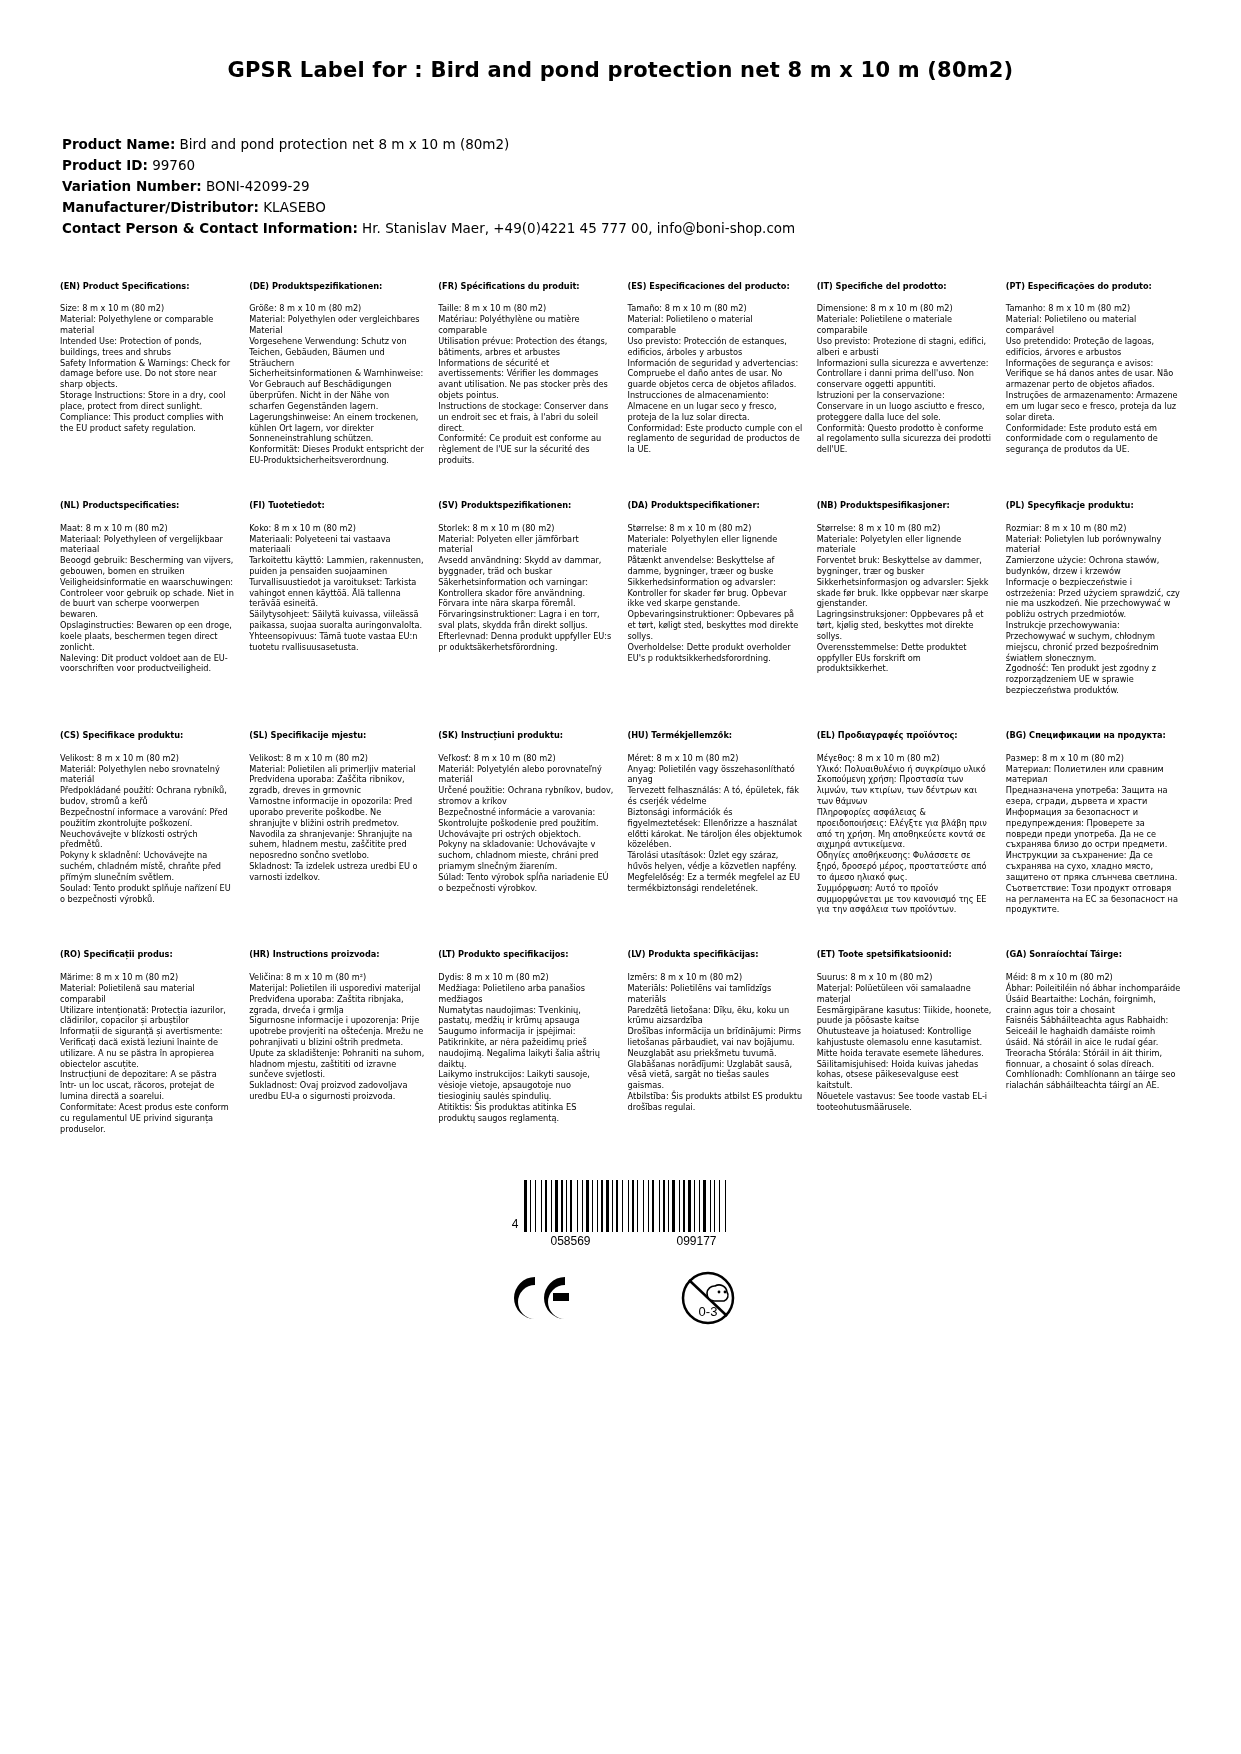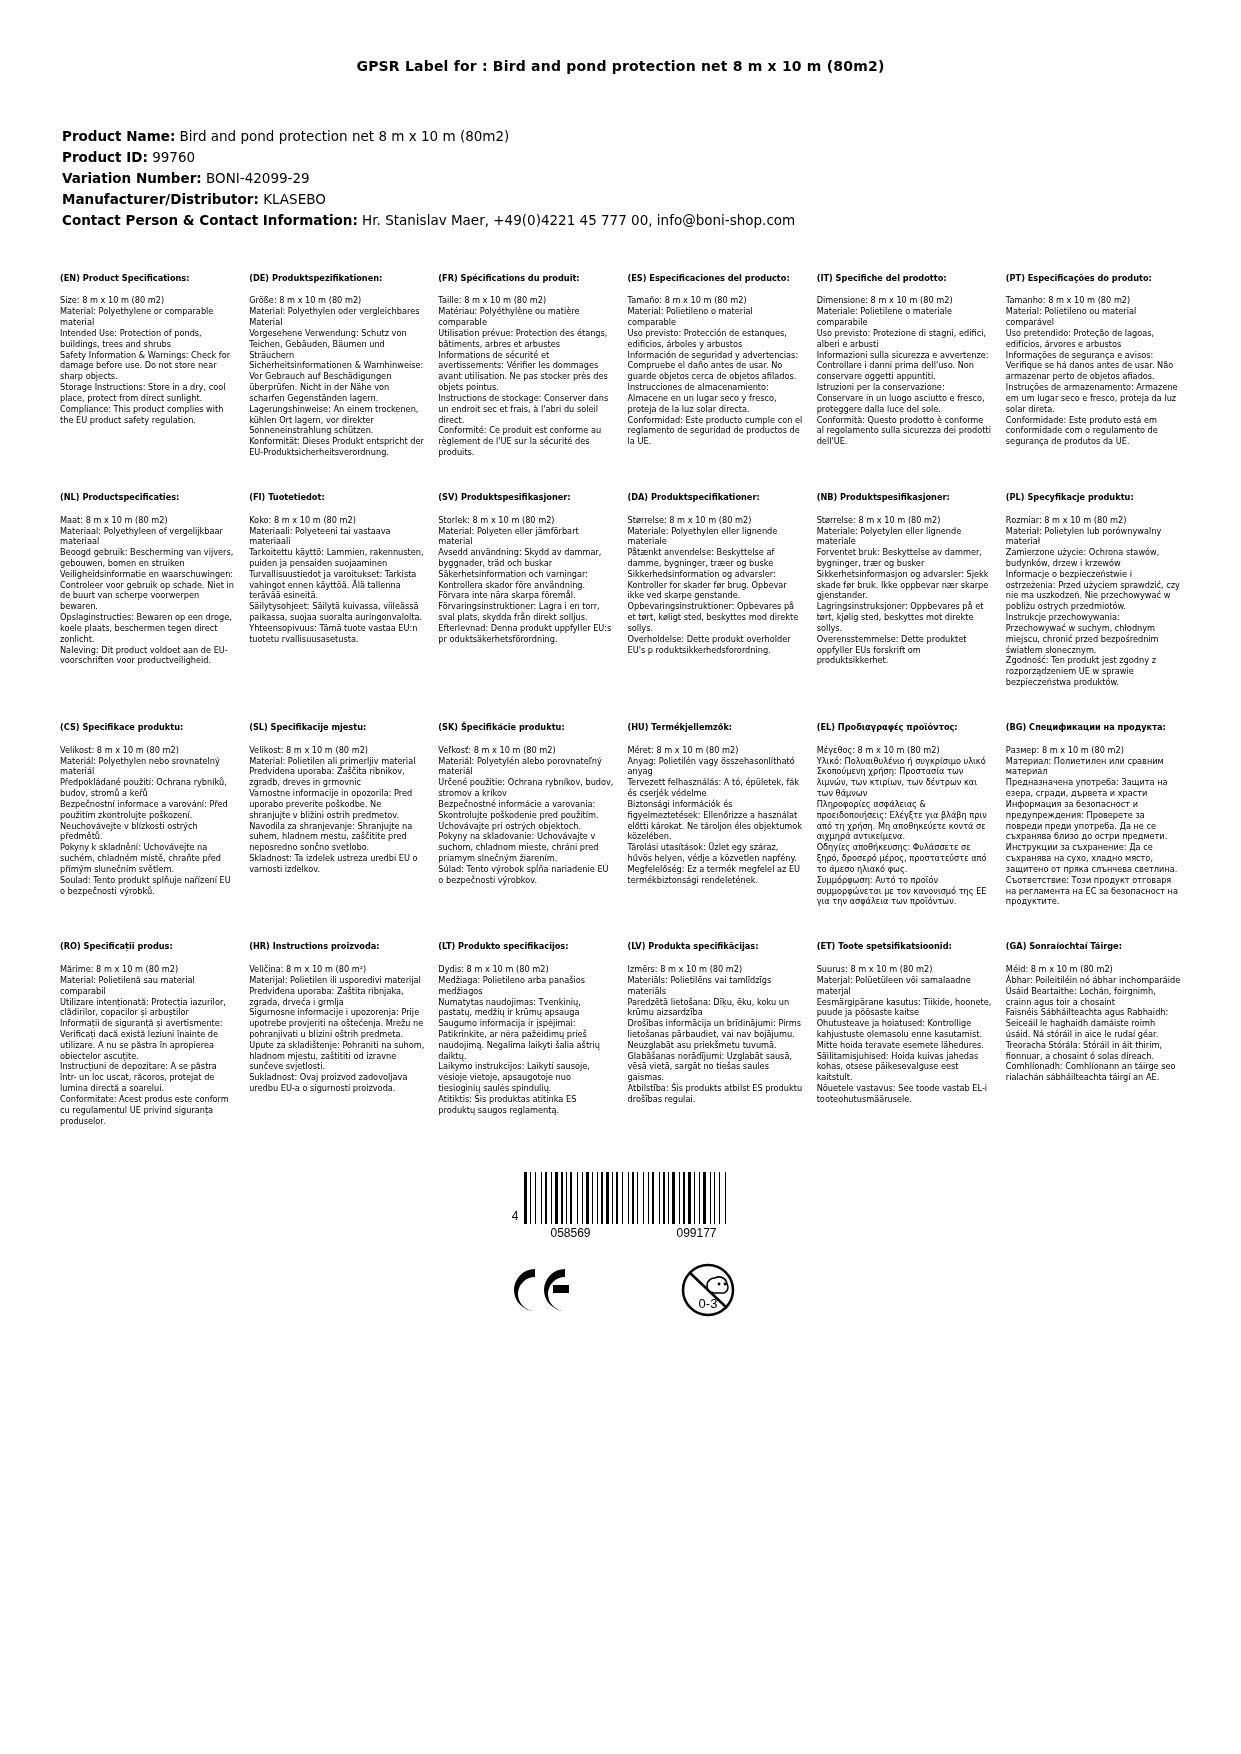--- a/index.html
+++ b/index.html
@@ -16,21 +16,21 @@
   }
   .page {
     position: relative;
     width: 1241px;
     min-height: 1754px;
     box-sizing: border-box;
     padding: 48px 60px 20px 60px;
   }
   .doc-title {
     text-align: center;
-    font-size: 14px;
+    font-size: 21px;
     font-weight: bold;
     letter-spacing: 0.2px;
     margin: 10px 0 0 0;
     padding: 0 40px;
   }
   .meta {
     margin-top: 52px;
     margin-left: 2px;
     font-size: 13.5px;
     line-height: 1.55;
@@ -215,21 +215,21 @@
     <div class="spec-cell">
       <span class="spec-head">(FI) Tuotetiedot:</span>
       <span class="spec-body">Koko: 8 m x 10 m (80 m2)
 Materiaali: Polyeteeni tai vastaava materiaali
 Tarkoitettu käyttö: Lammien, rakennusten, puiden ja pensaiden suojaaminen
 Turvallisuustiedot ja varoitukset: Tarkista vahingot ennen käyttöä. Älä tallenna terävää esineitä.
 Säilytysohjeet: Säilytä kuivassa, viileässä paikassa, suojaa suoralta auringonvalolta.
 Yhteensopivuus: Tämä tuote vastaa EU:n tuotetu rvallisuusasetusta.</span>
     </div>
     <div class="spec-cell">
-      <span class="spec-head">(SV) Produktspesifikasjoner:</span>
+      <span class="spec-head">(SV) Produktspezifikationen:</span>
       <span class="spec-body">Storlek: 8 m x 10 m (80 m2)
 Material: Polyeten eller jämförbart material
 Avsedd användning: Skydd av dammar, byggnader, träd och buskar
 Säkerhetsinformation och varningar: Kontrollera skador före användning. Förvara inte nära skarpa föremål.
 Förvaringsinstruktioner: Lagra i en torr, sval plats, skydda från direkt solljus.
 Efterlevnad: Denna produkt uppfyller EU:s pr oduktsäkerhetsförordning.</span>
     </div>
     <div class="spec-cell">
       <span class="spec-head">(DA) Produktspecifikationer:</span>
       <span class="spec-body">Størrelse: 8 m x 10 m (80 m2)
@@ -270,21 +270,21 @@
     <div class="spec-cell">
       <span class="spec-head">(SL) Specifikacije mjestu:</span>
       <span class="spec-body">Velikost: 8 m x 10 m (80 m2)
 Material: Polietilen ali primerljiv material
 Predvidena uporaba: Zaščita ribnikov, zgradb, dreves in grmovnic
 Varnostne informacije in opozorila: Pred uporabo preverite poškodbe. Ne shranjujte v bližini ostrih predmetov.
 Navodila za shranjevanje: Shranjujte na suhem, hladnem mestu, zaščitite pred neposredno sončno svetlobo.
 Skladnost: Ta izdelek ustreza uredbi EU o varnosti izdelkov.</span>
     </div>
     <div class="spec-cell">
-      <span class="spec-head">(SK) Špecifikácie produktu:</span>
+      <span class="spec-head">(SK) Instrucțiuni produktu:</span>
       <span class="spec-body">Veľkosť: 8 m x 10 m (80 m2)
 Materiál: Polyetylén alebo porovnateľný materiál
 Určené použitie: Ochrana rybníkov, budov, stromov a kríkov
 Bezpečnostné informácie a varovania: Skontrolujte poškodenie pred použitím. Uchovávajte pri ostrých objektoch.
 Pokyny na skladovanie: Uchovávajte v suchom, chladnom mieste, chráni pred priamym slnečným žiarením.
 Súlad: Tento výrobok spĺňa nariadenie EÚ o bezpečnosti výrobkov.</span>
     </div>
     <div class="spec-cell">
       <span class="spec-head">(HU) Termékjellemzők:</span>
       <span class="spec-body">Méret: 8 m x 10 m (80 m2)

